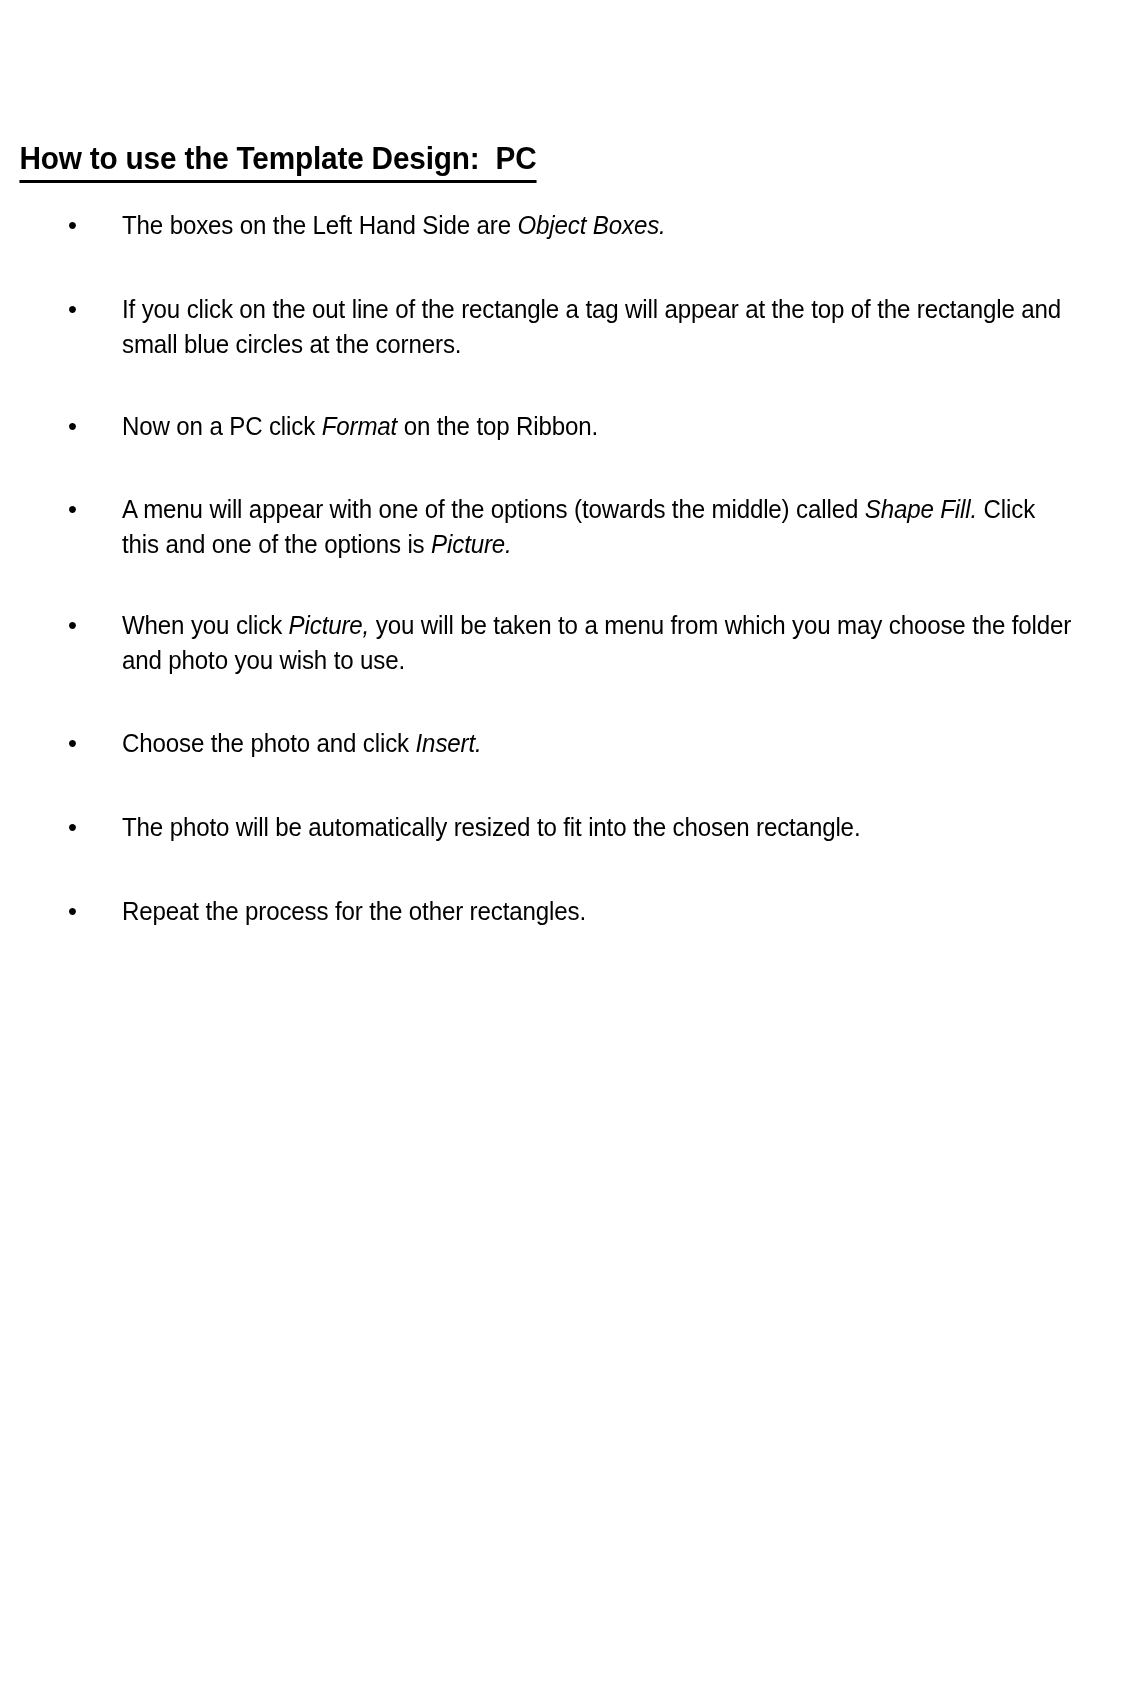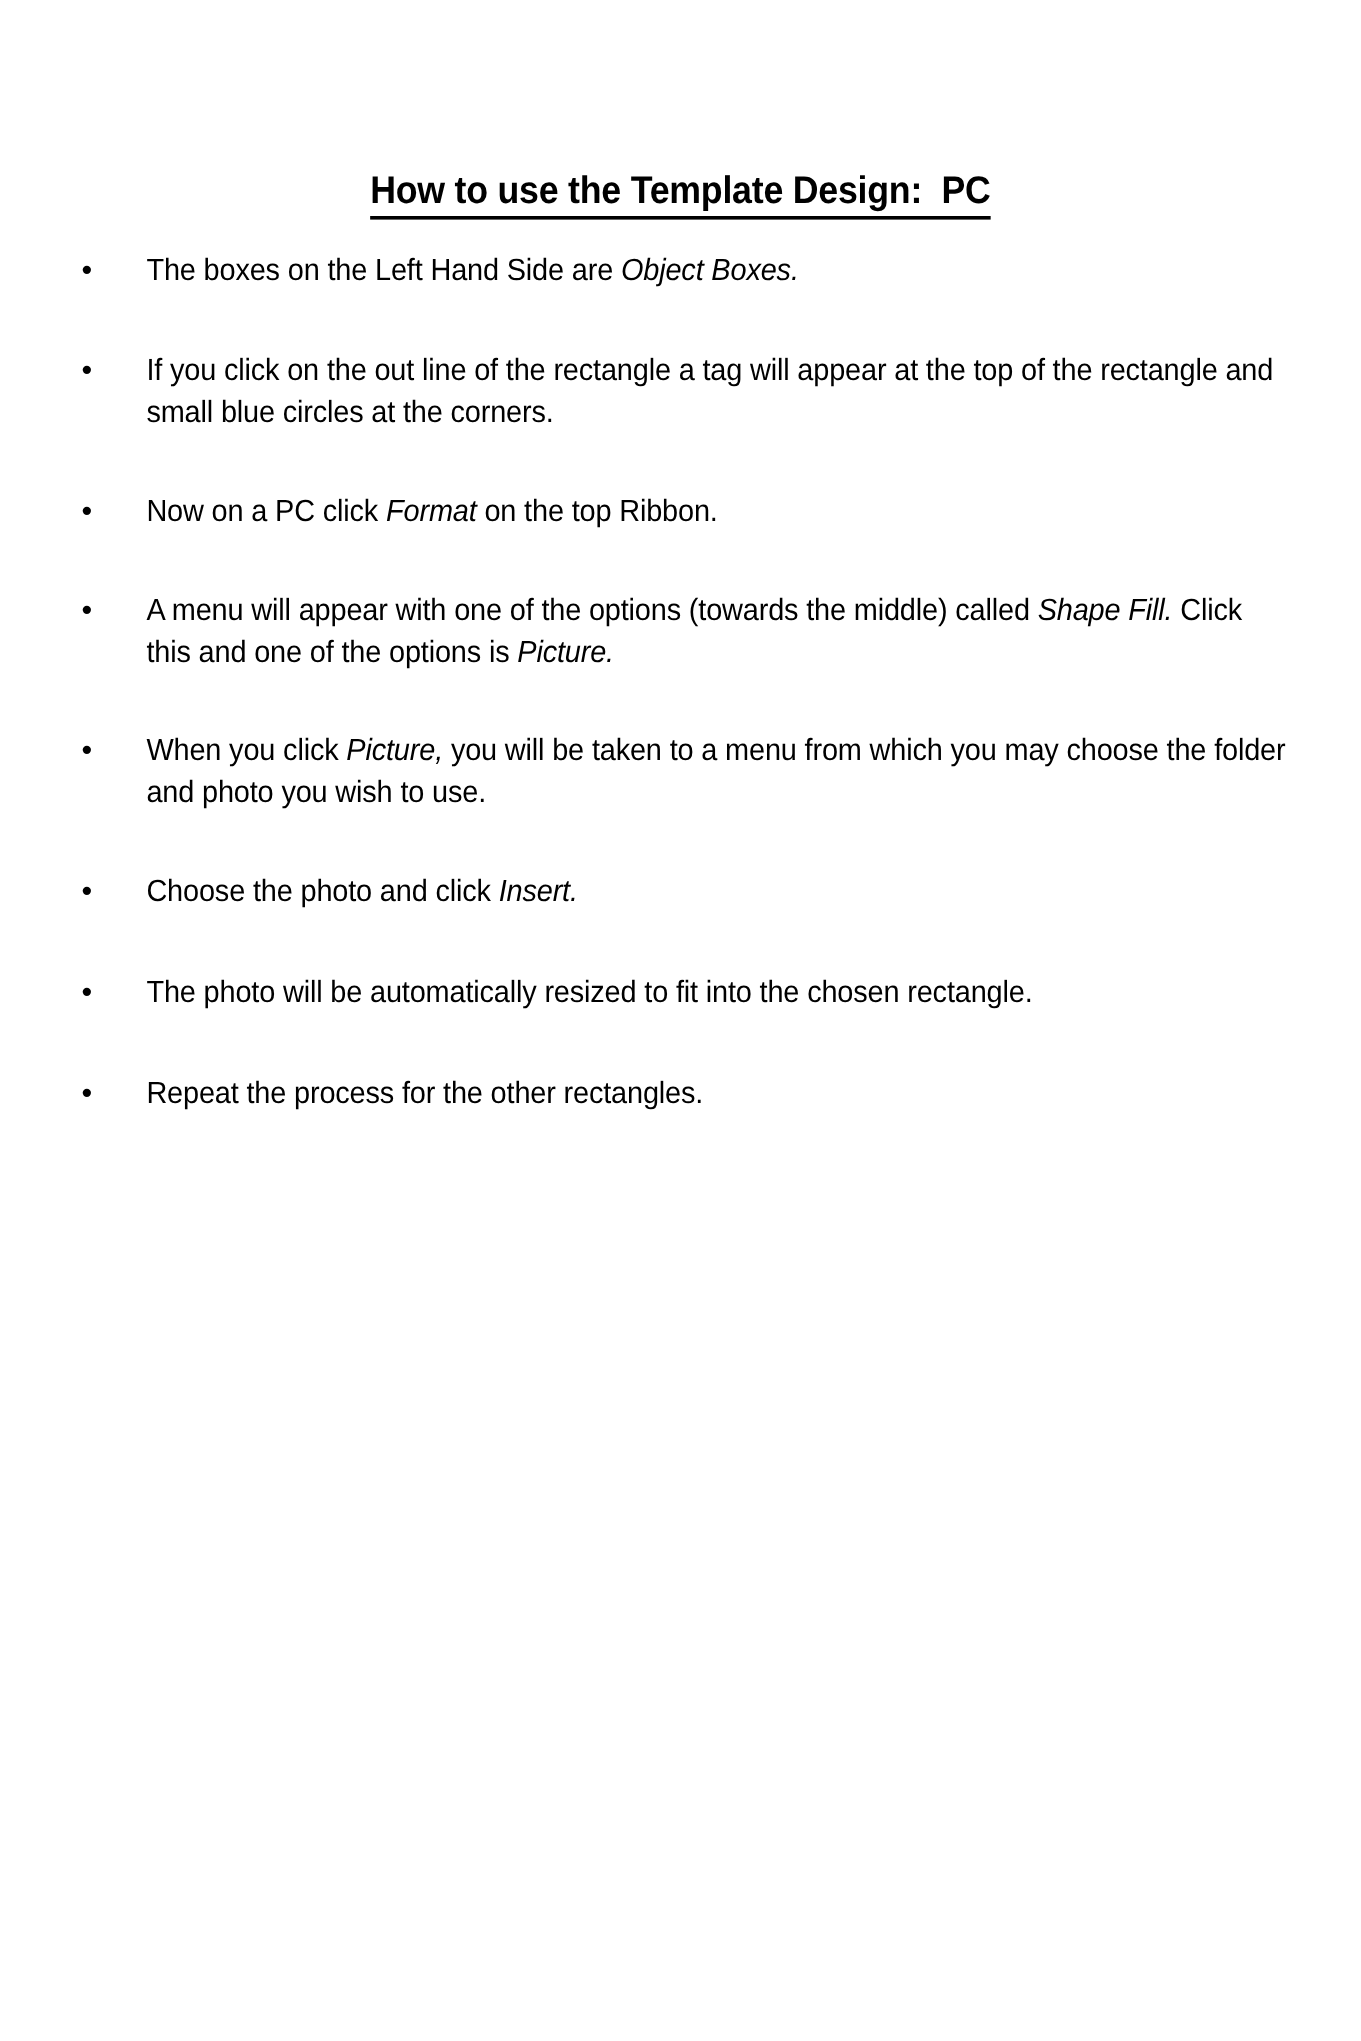--- a/index.html
+++ b/index.html
@@ -17,21 +17,20 @@
     font-family: "Liberation Sans", "DejaVu Sans", sans-serif;
     color: #000000;
   }
 
   
   .doc-title {
     position: absolute;
     top: 118px;
     left: 0;
     width: 1134px;
-    text-align: center;
     font-size: 32px;
     font-weight: bold;
     letter-spacing: -0.2px;
     line-height: 1.2;
     white-space: pre;
   }
   .doc-title .u {
     display: inline-block;
     border-bottom: 3px solid #000;
     padding-bottom: 2px;

